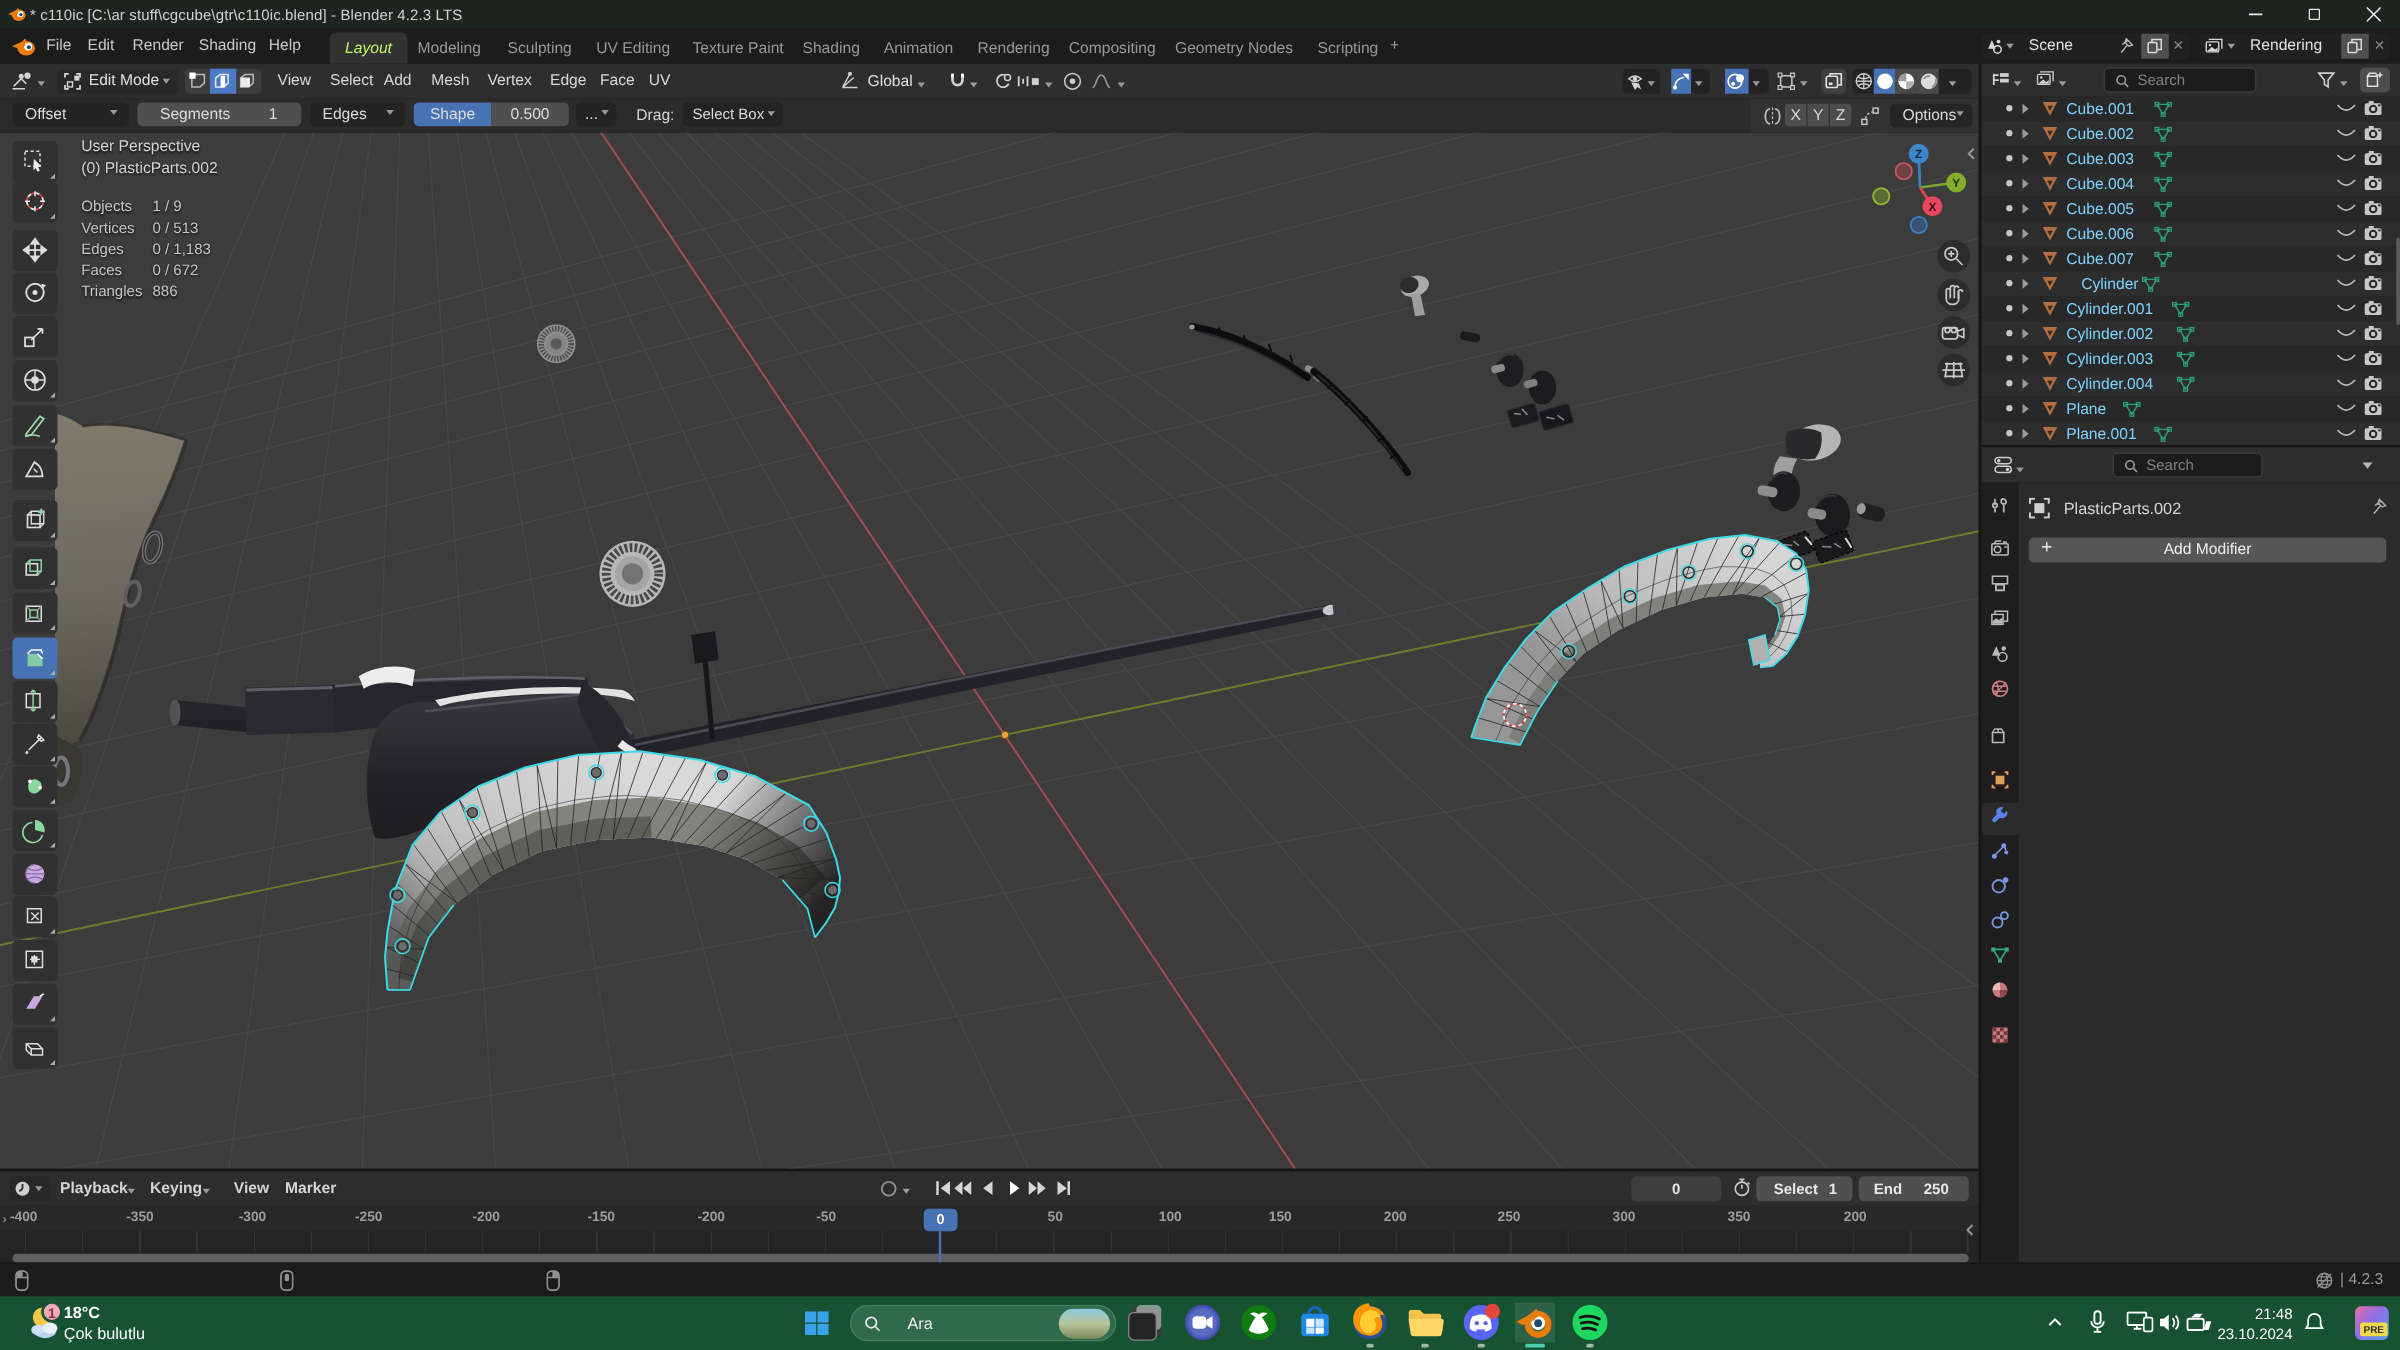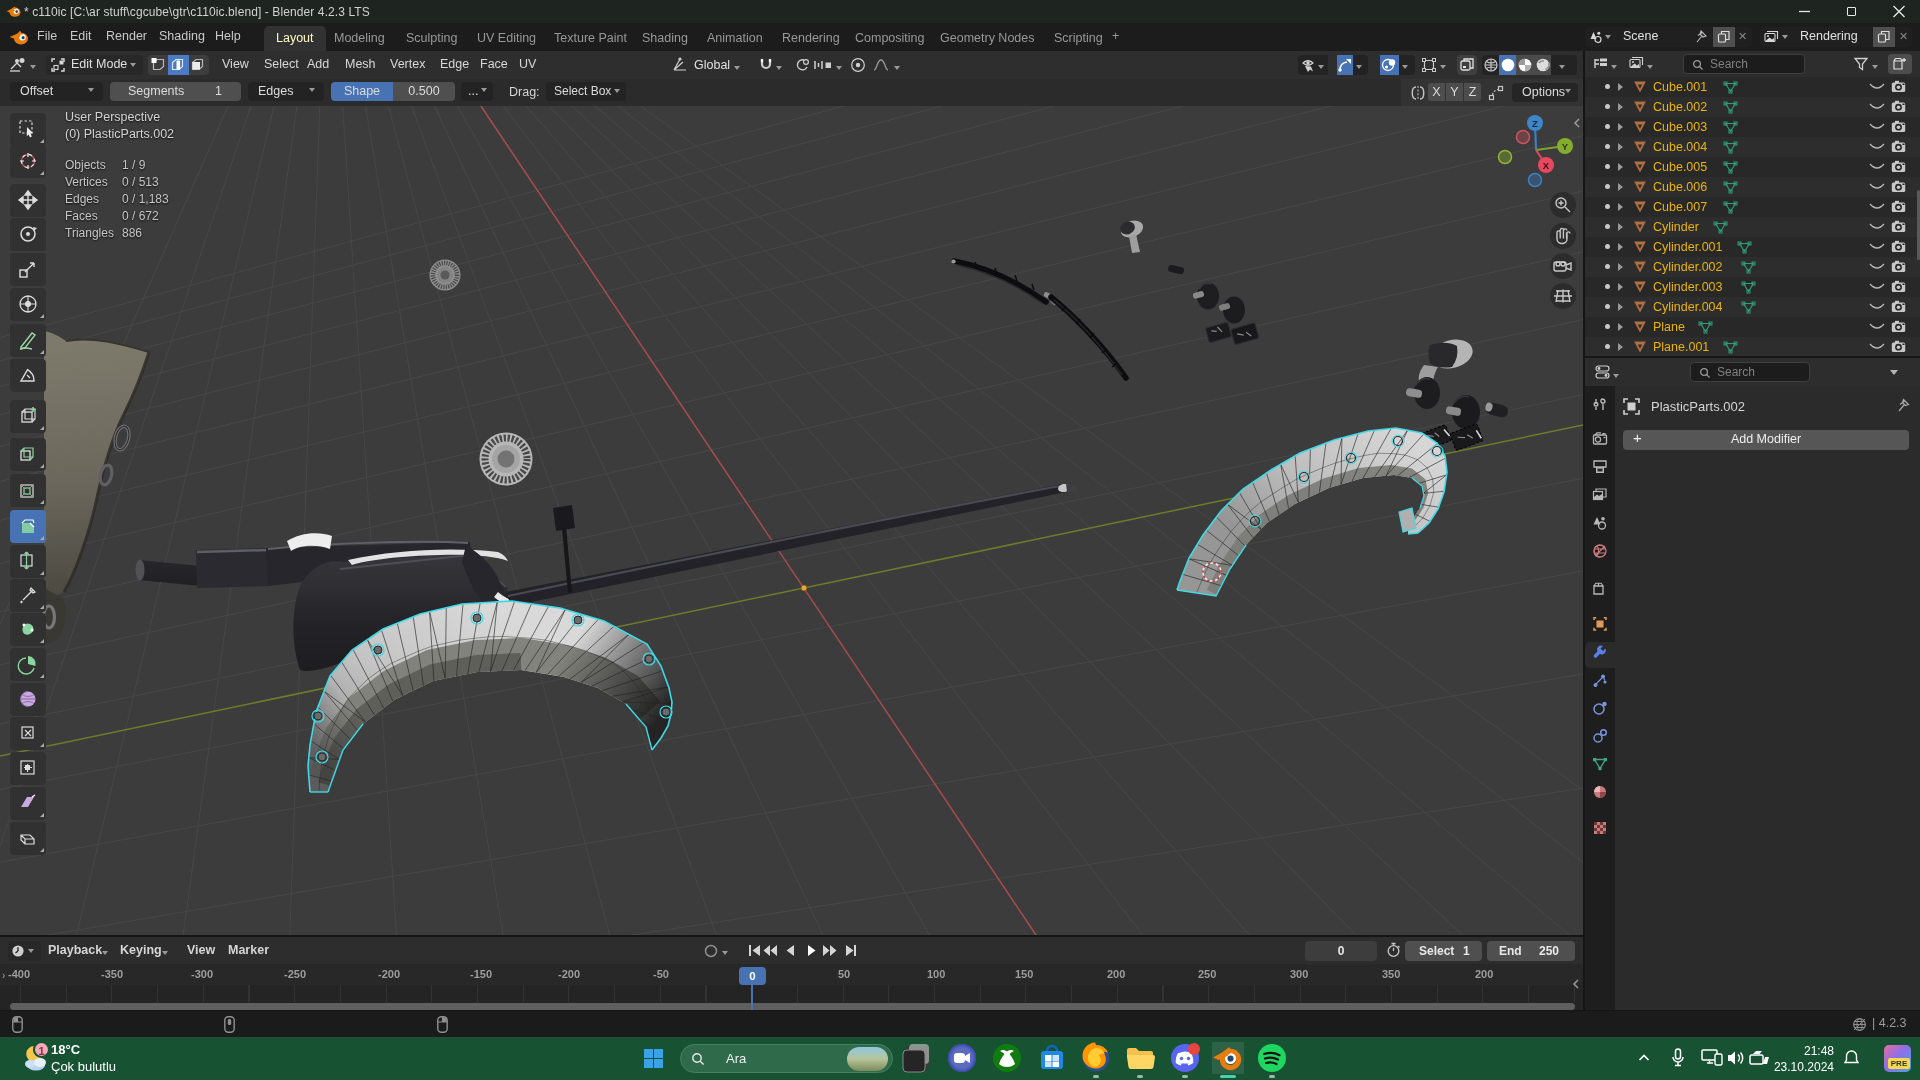--- a/index.html
+++ b/index.html
@@ -10,32 +10,32 @@
 
   
   #titlebar { left:0; top:0; width:1920px; height:23px; background:#1e2420; color:#d2d2d2; font-size:12px; }
   #titlebar .ttext { position:absolute; left:24px; top:5px; letter-spacing:0.1px; }
   .wbtn { position:absolute; top:0; width:44px; height:23px; color:#e8e8e8; text-align:center; line-height:23px; font-size:13px; }
 
   
   #topbar { left:0; top:23px; width:1920px; height:28px; background:#1c1c1c; color:#c8c8c8; font-size:12.5px; }
   .menuitem { position:absolute; top:6px; }
   .tab { position:absolute; top:3px; height:25px; line-height:25px; padding:0 12px; color:#989898; border-radius:5px 5px 0 0; }
-  .tab.active { background:#323232; color:#fef9c3; }
+  .tab.active { background:#323232; color:#bef264;font-style:italic; }
 
   
   #toolhdr { left:0; top:51px; width:1920px; height:28px; background:#2e2e2e; color:#d5d5d5; font-size:12.5px; }
   #row2 { left:0; top:79px; width:1583px; height:27px; background:#2b2b2b; color:#d5d5d5; font-size:12.5px; }
   .hmenu { position:absolute; top:6px; color:#d8d8d8; }
   .fld { position:absolute; top:3px; height:19px; line-height:19px; border-radius:4px; font-size:12.5px; color:#dcdcdc; }
 
   
   #rightpanel { left:1585px; top:51px; width:335px; height:960px; background:#232323; }
   #outlhdr { position:absolute; left:0; top:0; width:335px; height:26px; background:#2d2d2d; }
-  .orow { position:absolute; left:0; width:335px; height:20px; color:#eab308; font-size:12.5px; line-height:20px; }
+  .orow { position:absolute; left:0; width:335px; height:20px; color:#7dd3fc; font-size:12.5px; line-height:20px; }
   #prophdr { position:absolute; left:0; top:307px; width:335px; height:28px; background:#2d2d2d; }
   #propbody { position:absolute; left:0; top:335px; width:335px; height:625px; background:#2b2b2b; }
   #proptabs { position:absolute; left:0; top:335px; width:30px; height:625px; background:#1e1e1e; }
 
   
   #timeline { left:0; top:937px; width:1583px; height:74px; background:#242424;font-weight:bold; }
   #tlhdr { position:absolute; left:0; top:0; width:1583px; height:27px; background:#2d2d2d; color:#d5d5d5; font-size:12.5px; }
   #tlruler { position:absolute; left:0; top:27px; width:1583px; height:21px; background:#282828; color:#9d9d9d; font-size:11px; }
 
   
@@ -886,21 +886,21 @@
             <rect x="11.5" y="3.5" width="2" height="1.5" fill="#282828"></rect>
           </svg>
         </div>
       <div class="orow" style="top:166px;background:#2d2d2d;">
   <span class="abs" style="left:20px;top:7px;width:5px;height:5px;border-radius:50%;background:#c8c8c8;"></span>
   <i class="abs" style="left:33px;top:6px;width:0;height:0;border-top:4px solid transparent;border-bottom:4px solid transparent;border-left:5px solid #999;"></i>
   <svg class="abs" style="left:48px;top:3px" width="14" height="14" viewBox="0 0 14 14">
             <path d="M1.2,1.5 H12.8 L7,12.5 Z" fill="#b07044"></path>
             <path d="M4.8,4.5 H9.2 L7,8.8 Z" fill="#3a2a1c"></path>
           </svg>
-  <span class="abs" style="left:68px;top:0;">Cylinder</span>
+  <span class="abs" style="left:80px;top:0;">Cylinder</span>
   <svg class="abs" style="left:128px;top:3px" width="15" height="15" viewBox="0 0 15 15">
             <path d="M2.5,3.5 H12.5 L7.5,11.5 Z" fill="none" stroke="#2e9e78" stroke-width="1.1"></path>
             <rect x="1" y="2" width="3" height="3" fill="none" stroke="#2e9e78" stroke-width="1"></rect>
             <rect x="11" y="2" width="3" height="3" fill="none" stroke="#2e9e78" stroke-width="1"></rect>
             <rect x="6" y="10" width="3" height="3" fill="none" stroke="#2e9e78" stroke-width="1"></rect>
           </svg>
   <svg class="abs" style="left:284px;top:6px" width="16" height="10" viewBox="0 0 16 10">
             <path d="M1,1 Q8,9 15,1" fill="none" stroke="#b8b8b8" stroke-width="1.4"></path>
           </svg>
   <svg class="abs" style="left:306px;top:3px" width="15" height="13" viewBox="0 0 15 13">

